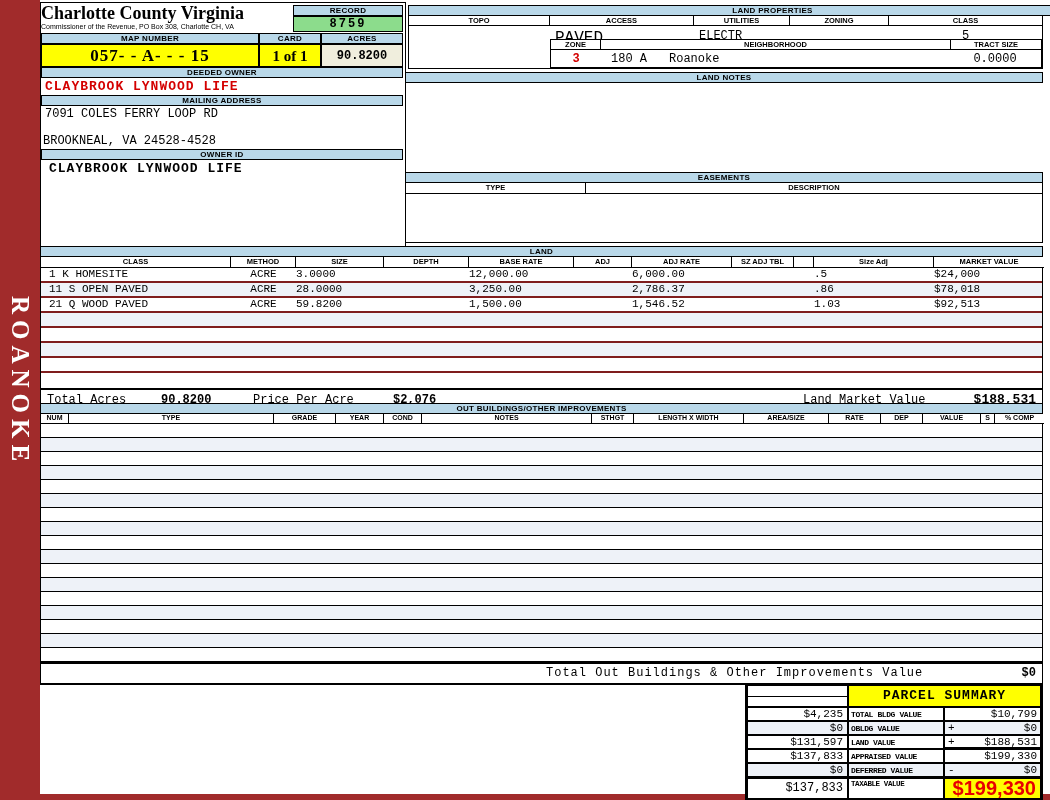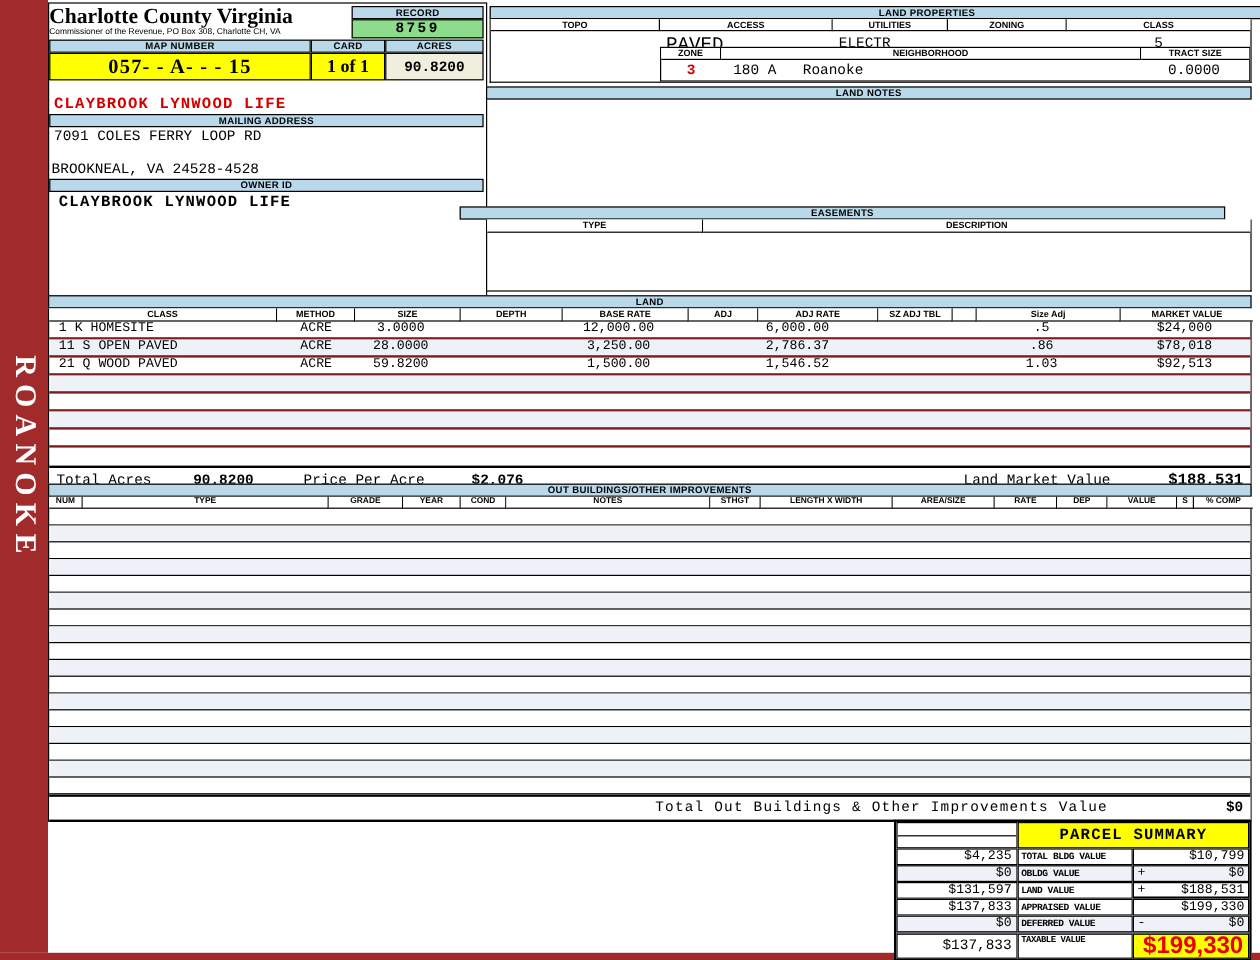--- a/index.html
+++ b/index.html
@@ -36,21 +36,21 @@
   .box{border:1px solid #000;box-sizing:border-box;background:#fff;}
 
   
   .lgrid{display:grid;grid-template-columns:190px 65px 88px 85px 105px 58px 100px 62px 20px 120px 110px;}
   .land-wrap{border-left:1px solid #000;border-right:1px solid #000;box-sizing:border-box;}
   .lrow{height:13px;border-bottom:2px solid #7f1d1d;font-size:11px;line-height:13px;}
   .lrow.shade{background:#eef2f8;}
   .lrow>div{overflow:hidden;white-space:nowrap;box-sizing:border-box;}
   .c-left{padding-left:8px;text-align:left;}
   .c-center{text-align:center;}
-  .c-right{text-align:center;padding-right:12px;}
+  .c-right{text-align:left;padding-right:12px;}
   .totals-row{position:relative;height:21px;border-top:2px solid #000;border-bottom:2px solid #000;
               background:#fff;font-size:12px;line-height:20px;}
 
   
   .ogrid{display:grid;grid-template-columns:28px 205px 62px 48px 38px 170px 42px 110px 85px 52px 42px 58px 14px 49px;}
   .obrow{height:13px;border-bottom:1px solid #000;}
   .obrow:nth-child(odd){background:#eef2f8;}
   .ob-total{position:relative;height:19px;border-top:2px solid #000;border-bottom:2px solid #000;
             background:#fff;font-size:12px;line-height:18px;}
 
@@ -89,20 +89,21 @@
     <div class="abs record-val mono" style="left:252px;top:13px;width:110px;height:16px;">8759</div>
 
     <div class="abs bar" style="left:0;top:30px;width:218px;height:11px;">MAP NUMBER</div>
     <div class="abs bar" style="left:218px;top:30px;width:62px;height:11px;">CARD</div>
     <div class="abs bar" style="left:280px;top:30px;width:82px;height:11px;">ACRES</div>
 
     <div class="abs yellow-field serif" style="left:0;top:41px;width:218px;height:23px;font-weight:bold;font-size:17px;line-height:22px;letter-spacing:1px;">057-  - A-  -  - 15</div>
     <div class="abs yellow-field serif" style="left:218px;top:41px;width:62px;height:23px;font-weight:bold;font-size:15px;line-height:22px;">1 of 1</div>
     <div class="abs cream-field mono" style="left:280px;top:41px;width:82px;height:23px;font-weight:bold;font-size:12px;line-height:22px;">90.8200</div>
 
+    <div class="abs bar" style="left:0;top:64px;width:362px;height:11px;">DEEDED OWNER</div>
     <div class="abs mono red-text" style="left:4px;top:76px;font-weight:bold;font-size:13px;letter-spacing:1px;">CLAYBROOK LYNWOOD LIFE</div>
 
     <div class="abs bar" style="left:0;top:92px;width:362px;height:11px;">MAILING ADDRESS</div>
     <div class="abs mono" style="left:4px;top:104px;font-size:12px;">7091 COLES FERRY LOOP RD</div>
     <div class="abs mono" style="left:2px;top:131px;font-size:12px;">BROOKNEAL, VA 24528-4528</div>
 
     <div class="abs bar" style="left:0;top:146px;width:362px;height:11px;">OWNER ID</div>
     <div class="abs mono" style="left:8px;top:158px;font-weight:bold;font-size:13px;letter-spacing:1px;">CLAYBROOK LYNWOOD LIFE</div>
   </div>
 
@@ -124,21 +125,21 @@
       <div class="abs hcell" style="left:400px;top:0;width:90px;height:10px;border-right:none;">TRACT SIZE</div>
       <div class="abs mono red-text" style="left:0;top:12px;width:50px;text-align:center;font-weight:bold;font-size:12px;">3</div>
       <div class="abs mono" style="left:60px;top:12px;font-size:12px;">180 A</div>
       <div class="abs mono" style="left:118px;top:12px;font-size:12px;">Roanoke</div>
       <div class="abs mono" style="left:400px;top:12px;width:88px;text-align:center;font-size:12px;">0.0000</div>
     </div>
   </div>
 
   <div class="abs bar" style="left:405px;top:72px;width:638px;height:11px;">LAND NOTES</div>
 
-  <div class="abs bar" style="left:383px;top:172px;width:638px;height:11px;">EASEMENTS</div>
+  <div class="abs bar" style="left:405px;top:172px;width:638px;height:11px;">EASEMENTS</div>
   <div class="abs box" style="left:405px;top:183px;width:638px;height:60px;border-top:none;">
     <div class="abs hcell" style="left:0;top:0;width:180px;height:11px;border-left:none;">TYPE</div>
     <div class="abs hcell" style="left:180px;top:0;width:456px;height:11px;border-right:none;">DESCRIPTION</div>
   </div>
 
   <div class="abs" style="left:40px;top:246px;width:1003px;">
     <div class="bar" style="height:11px;">LAND</div>
     <div class="land-wrap">
       <div class="lgrid" style="height:11px;">
         <div class="hcell">CLASS</div>

